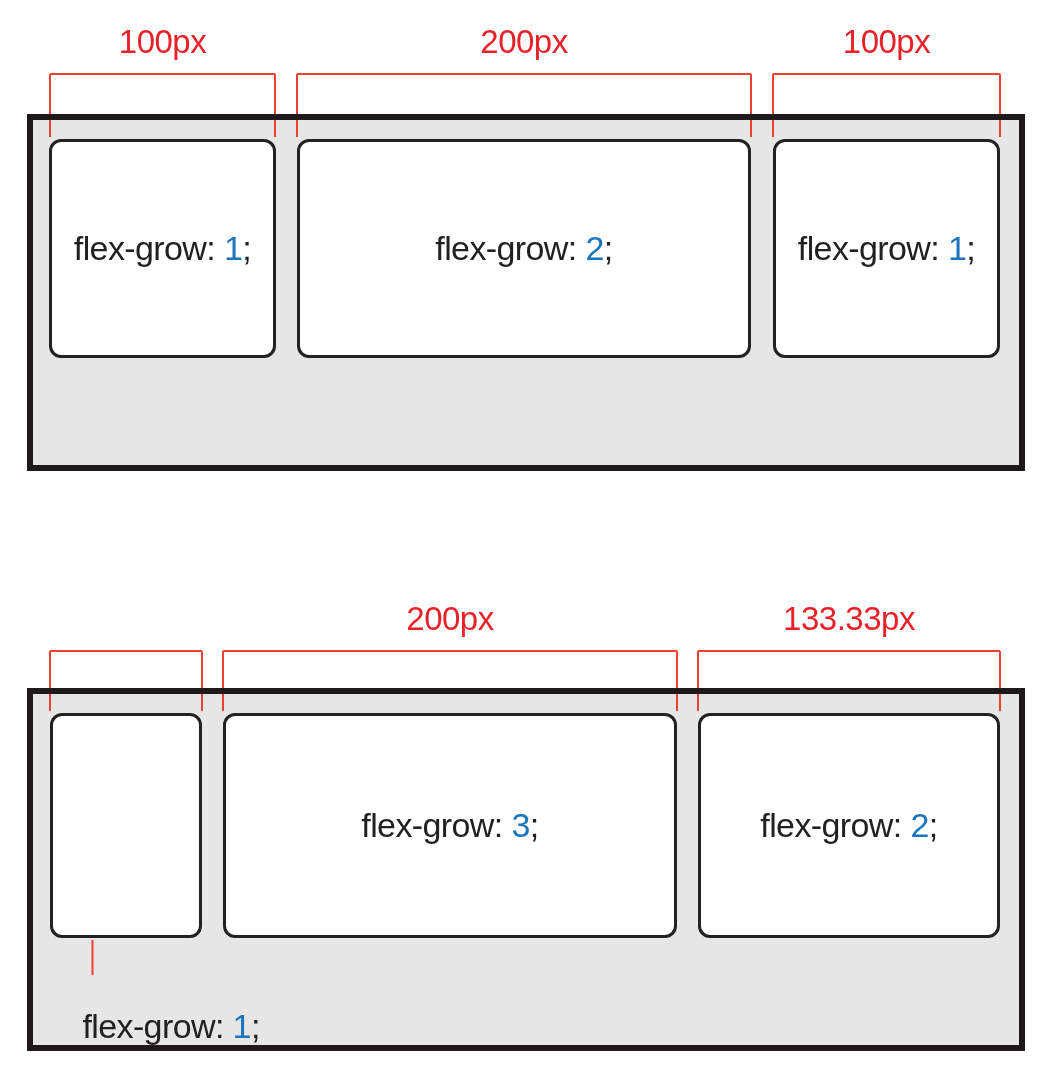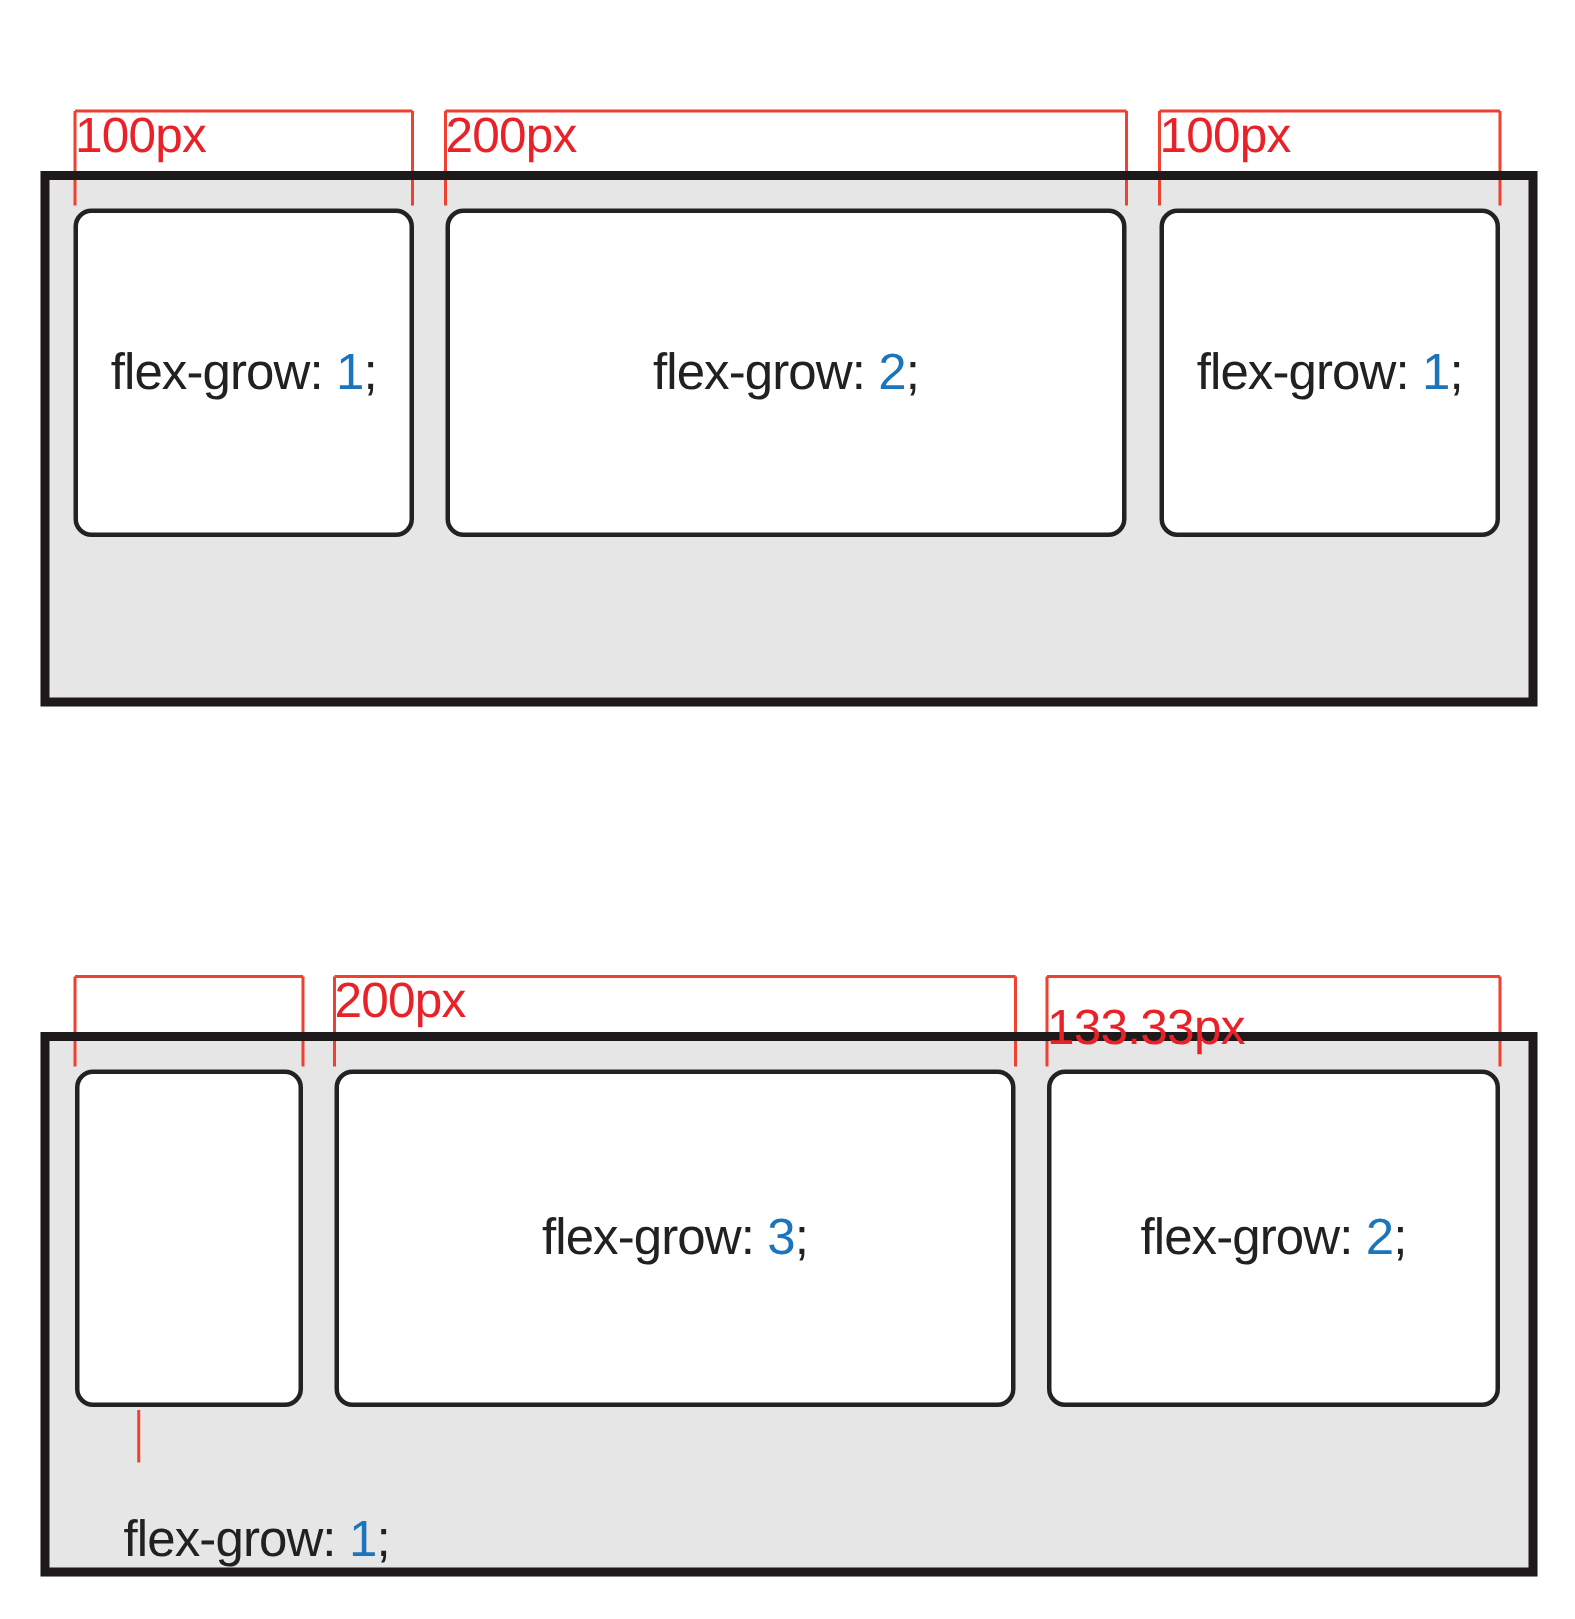--- a/index.html
+++ b/index.html
@@ -19,27 +19,26 @@
     position: absolute;
     left: 0;
     top: 0;
     width: 1050px;
     height: 1079px;
     pointer-events: none;
     z-index: 6;
   }
   .dim-label {
     position: absolute;
-    text-align: left;
+    text-align: center;
     font-size: 33px;
     letter-spacing: -0.5px;
     color: #e9222a;
     line-height: 1.1;
     z-index: 4;
-    margin-top: 48px;
   }
   .flex-container {
     position: absolute;
     left: 27px;
     width: 998px;
     box-sizing: border-box;
     background: #e6e6e6;
     border: 6px solid #1e1a1b;
     z-index: 1;
   }
@@ -92,21 +91,21 @@
 
   <div class="flex-item" style="left:297px; top:139px; width:454px; height:219px;">
     <span>flex-grow: </span><span class="grow-value">2</span><span>;</span>
   </div>
 
   <div class="flex-item" style="left:773px; top:139px; width:227px; height:219px;">
     <span>flex-grow: </span><span class="grow-value">1</span><span>;</span>
   </div>
 
   <div class="dim-label" style="left:223px; top:601px; width:454px;">200px</div>
-  <div class="dim-label" style="left:698px; top:619px; width:302px;">133.33px</div>
+  <div class="dim-label" style="left:698px; top:601px; width:302px;">133.33px</div>
 
   <div class="flex-container" style="top:688px; height:363px;"></div>
 
   <div class="flex-item" style="left:50px; top:713px; width:152px; height:225px;"></div>
 
   <div class="flex-item" style="left:223px; top:713px; width:454px; height:225px;">
     <span>flex-grow: </span><span class="grow-value">3</span><span>;</span>
   </div>
 
   <div class="flex-item" style="left:698px; top:713px; width:302px; height:225px;">

